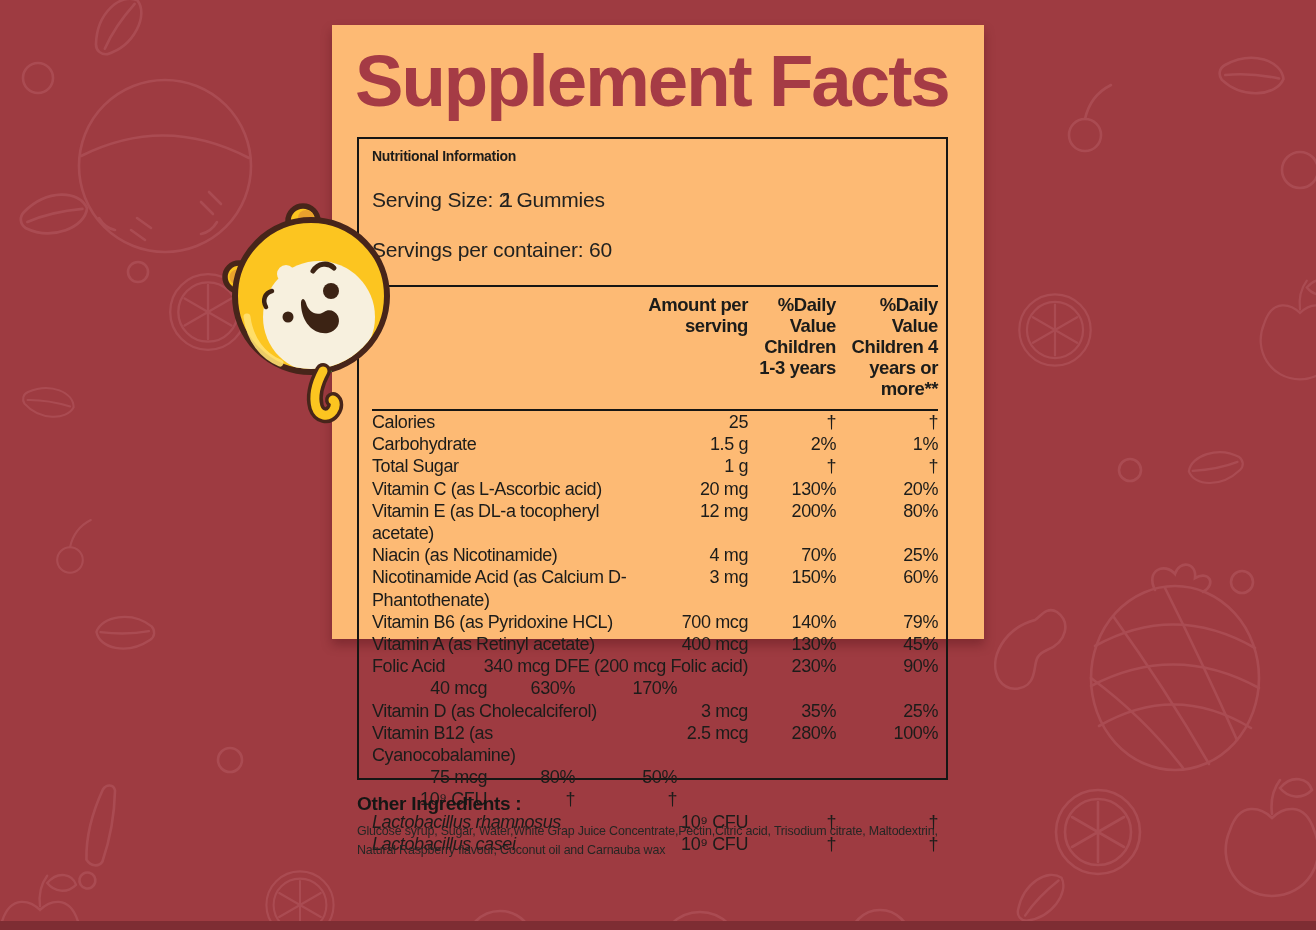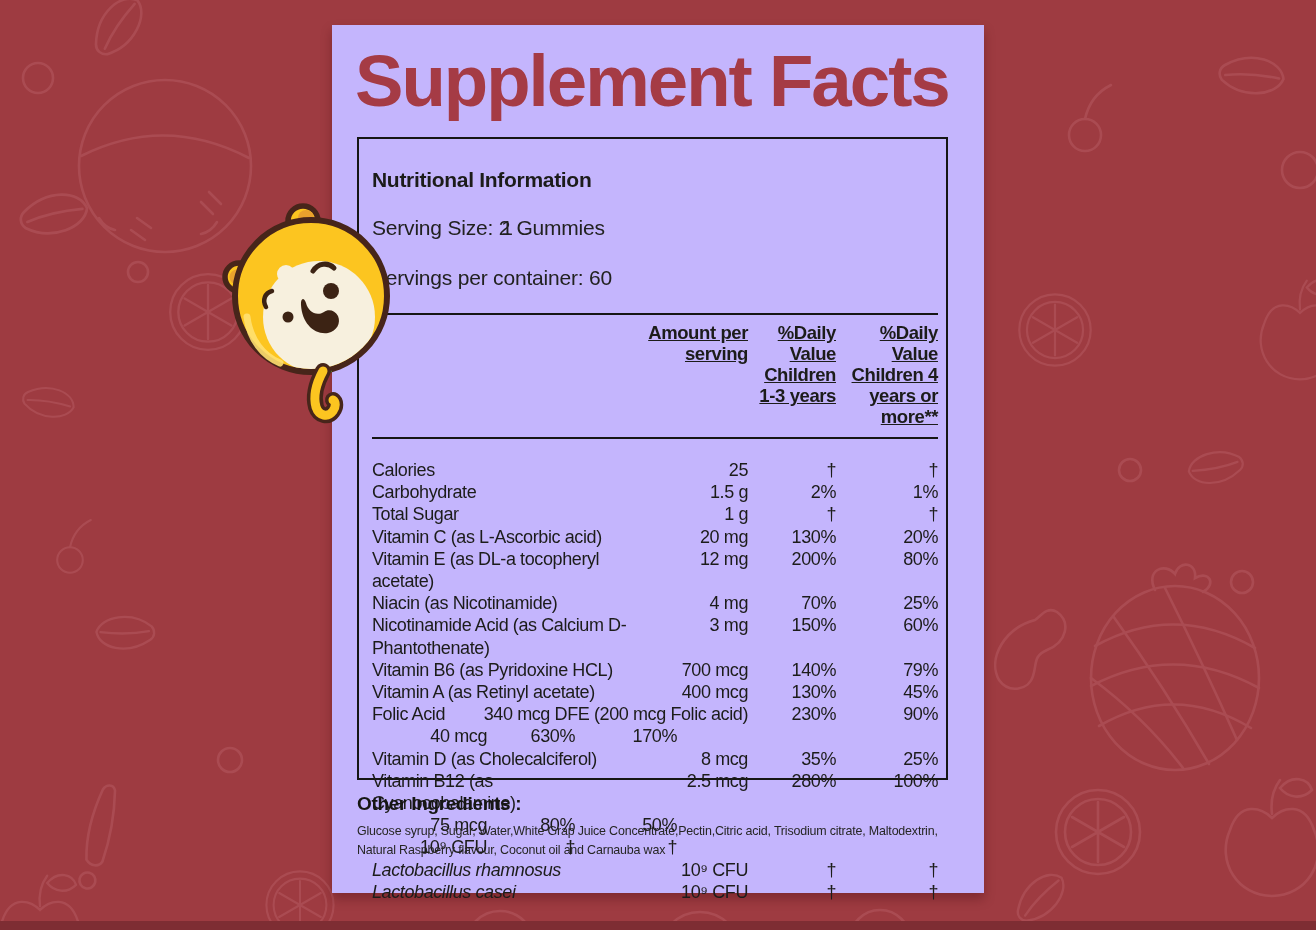--- a/index.html
+++ b/index.html
@@ -7,52 +7,52 @@
     width:1316px;height:930px;position:relative;overflow:hidden;
     background:#9e3b41;
     font-family:"Liberation Sans",sans-serif;
   }
   
   .bg-pattern{position:absolute;left:0;top:0;width:1316px;height:930px;}
   .bg-pattern *{vector-effect:none;}
   .bottom-band{position:absolute;left:0;bottom:0;width:1316px;height:9px;background:#7e2d33;}
   
   .panel{
-    position:absolute;left:332px;top:25px;width:652px;height:868px;
-    background:#c4b5fd;box-shadow:0 6px 10px rgba(70,12,18,.35);
+    position:absolute;left:332px;top:25px;width:652px;height:614px;
+    background:#fdba74;box-shadow:0 6px 10px rgba(70,12,18,.35);
   }
   .title{
     position:absolute;left:23px;top:14px;width:606px;margin:0;
     font-size:73px;font-weight:bold;letter-spacing:-2px;color:#a53b45;
     white-space:nowrap;transform:scaleX(.995);transform-origin:left;
   }
   .facts-box{
     position:absolute;left:25px;top:112px;width:591px;height:643px;
     border:2.5px solid #161614;box-sizing:border-box;
     padding:9px 8px 6px 13px;color:#1c1c1a;
   }
-  .nut-heading{font-size:21px;font-weight:bold;letter-spacing:-0.3px;margin:20px 0 4px 0;}
+  .nut-heading{font-size:14px;font-weight:bold;letter-spacing:-0.3px;margin:0 0 4px 0;}
   .serving-line{font-size:21px;letter-spacing:-0.2px;line-height:29px;color:#222220;}
   .digit-stack{position:relative;display:inline-block;width:12px;}
   .digit-front{display:inline-block;}
   .digit-overlay{position:absolute;left:2.5px;top:0;}
   .rule{border:none;border-top:2px solid #161614;margin:9px 0 0 0;}
   .rule.thick{margin-top:4px;}
   
   .cols{display:flex;align-items:flex-start;}
   .col-name{flex:1 1 auto;min-width:0;}
   .col-amt{flex:0 0 115px;text-align:right;}
   .col-dv1{flex:0 0 88px;text-align:right;}
   .col-dv2{flex:0 0 102px;text-align:right;}
-  .header-row{padding:7px 0 6px 0;text-decoration:underline;}
+  .header-row{padding:7px 0 6px 0;}
   .header-row .hcell{
     font-size:18.5px;font-weight:bold;line-height:21px;letter-spacing:-0.4px;
   }
   
-  .rows{padding-top:20px;}
+  .rows{padding-top:0;}
   .nrow{font-size:18px;line-height:22.2px;letter-spacing:-0.4px;}
   .nrow .ncell{display:block;}
   .nrow .name{padding-right:4px;}
   .nrow.italic .name{font-style:italic;}
   .nrow.wide .name{flex:0 0 auto;white-space:nowrap;}
   .nrow.wide .amt-wide{flex:1 1 auto;}
   
   .other-heading{
     position:absolute;left:25px;top:768px;margin:0;
     font-size:19px;font-weight:bold;letter-spacing:-0.3px;color:#161614;
@@ -229,21 +229,21 @@
           <span class="ncell col-dv1">230%</span>
           <span class="ncell col-dv2">90%</span>
         </div>
         <div class="nrow cols">
           <span class="ncell col-amt amt">40 mcg</span>
           <span class="ncell col-dv1">630%</span>
           <span class="ncell col-dv2">170%</span>
         </div>
         <div class="nrow cols">
           <span class="ncell col-name name">Vitamin D (as Cholecalciferol)</span>
-          <span class="ncell col-amt amt">8 mcg</span>
+          <span class="ncell col-amt amt">3 mcg</span>
           <span class="ncell col-dv1">35%</span>
           <span class="ncell col-dv2">25%</span>
         </div>
         <div class="nrow cols">
           <span class="ncell col-name name">Vitamin B12 (as Cyanocobalamine)</span>
           <span class="ncell col-amt amt">2.5 mcg</span>
           <span class="ncell col-dv1">280%</span>
           <span class="ncell col-dv2">100%</span>
         </div>
         <div class="nrow cols">

